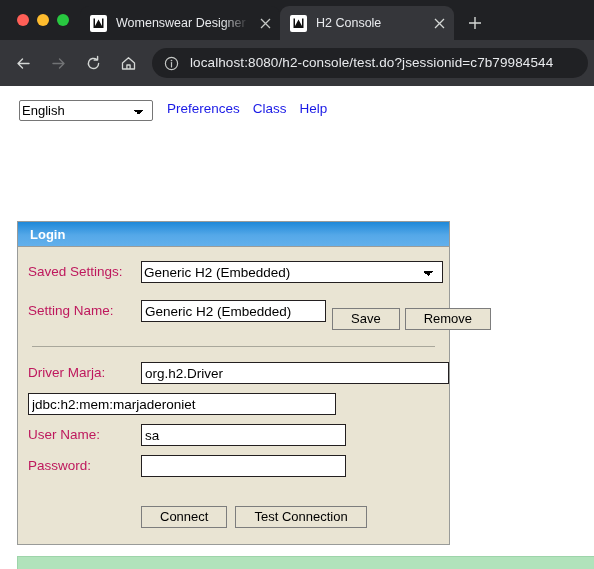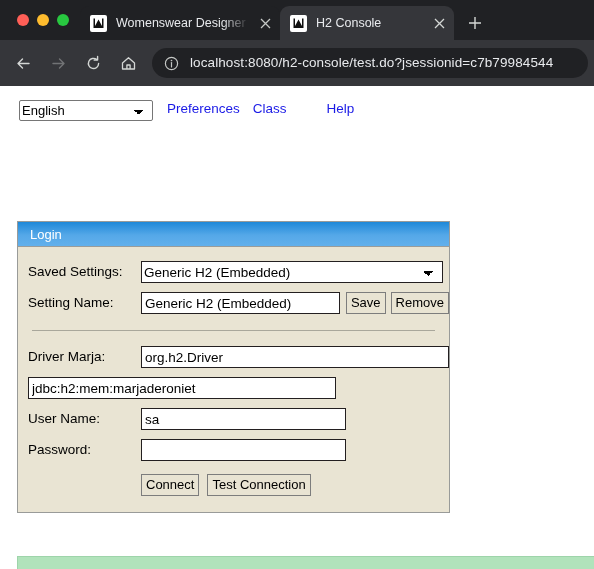--- a/index.html
+++ b/index.html
@@ -202,38 +202,38 @@
   }
 
   .toplinks { margin-left: 14px; display: flex; align-items: center; }
   .toplink {
     color: #1a1ae6;
     font-size: 13.5px;
     text-decoration: none;
     margin-right: 13px;
     line-height: 18px;
   }
-  .toplink:last-child { margin-right: 0; margin-left: 27px; }
+  .toplink:last-child { margin-right: 0; }
 
   .login-panel {
     position: absolute;
     left: 17px;
     top: 135px;
     width: 433px;
     border: 1px solid #999b99;
     background: #e9e4d3;
     box-sizing: border-box;
   }
 
   .panel-header {
     height: 24px;
     background: linear-gradient(to bottom, #1e88d8 0%, #55a8e8 55%, #62b0ec 100%);
     color: #ffffff;
     font-size: 13px;
-    font-weight: normal;
+    font-weight: bold;
     display: flex;
     align-items: center;
     padding-left: 12px;
     border-bottom: 1px solid #9a9c9a;
   }
 
   .panel-body {
     padding: 14px 0 16px 0;
   }
 
@@ -242,21 +242,21 @@
     align-items: center;
     padding: 0 0 0 10px;
     margin-bottom: 9px;
   }
   .frow:last-child { margin-bottom: 0; }
 
   .flabel {
     width: 113px;
     flex: 0 0 113px;
     font-size: 13.5px;
-    color: #000000;
+    color: #be185d;
     line-height: 18px;
   }
   .flabel.link { color: #1a1ae6; }
   .flabel.link .lk { color: #1a1ae6; text-decoration: none; }
 
   .txt {
     height: 22px;
     box-sizing: border-box;
     border: 1px solid #231f20;
     background: #ffffff;
@@ -293,24 +293,25 @@
   }
 
   .btn {
     height: 22px;
     box-sizing: border-box;
     border: 1px solid #7d7d7d;
     background: #e9e4d3;
     font-family: "Liberation Sans", sans-serif;
     font-size: 13px;
     color: #000000;
-    padding: 0 4px;
+    padding: 0 18px;
     margin-left: 5px;
     line-height: 18px;
     cursor: default;
+    margin-top: 16px;
   }
   .btn.first { margin-left: 6px; }
 
   .divider {
     height: 1px;
     background: #a9a79b;
     margin: 16px 14px 15px 14px;
   }
 
   .btnrow {

